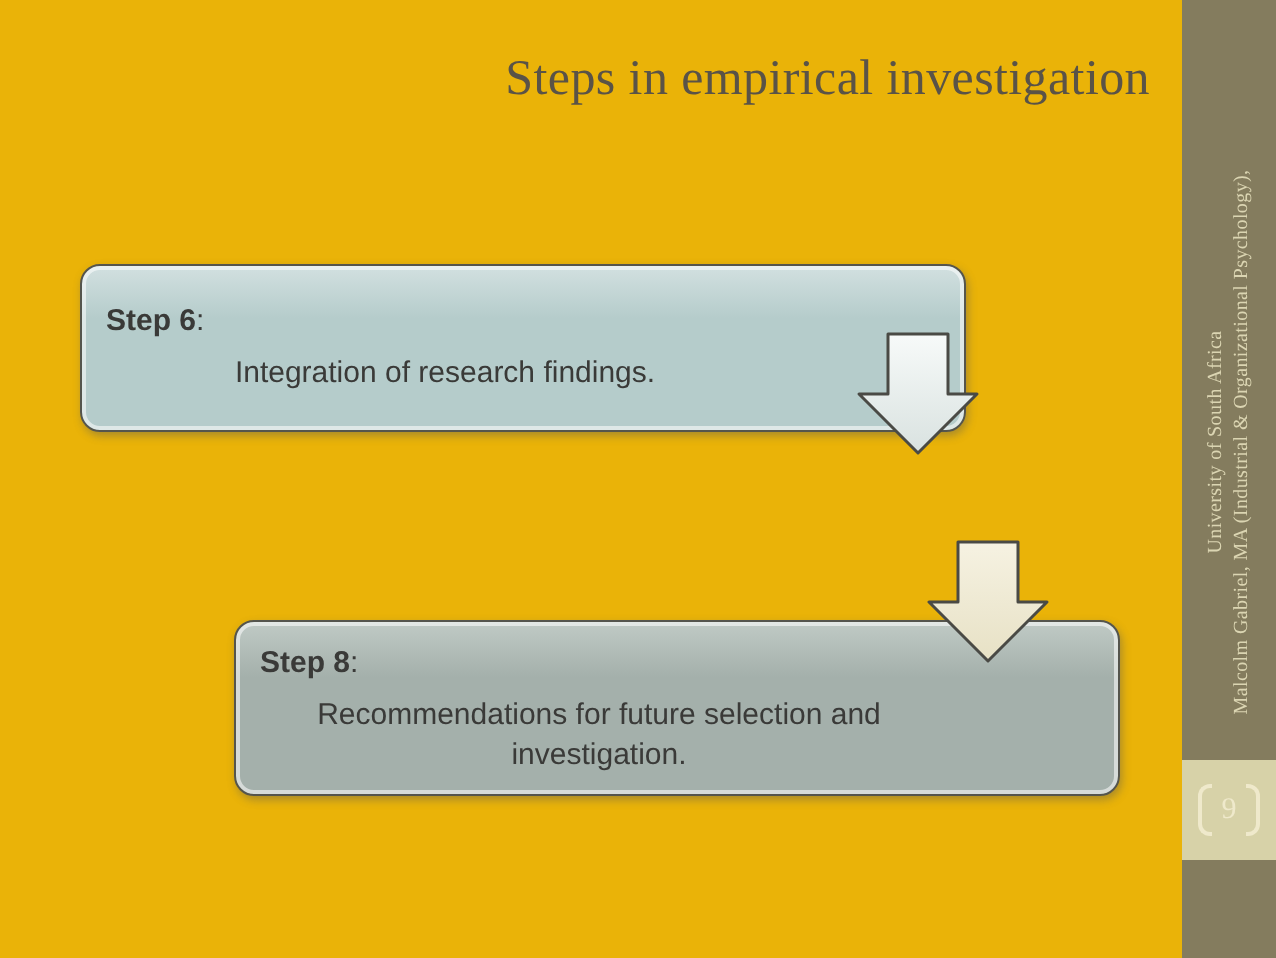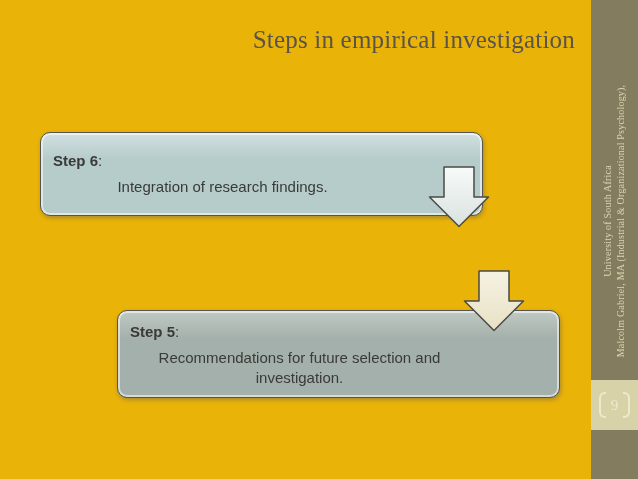--- a/index.html
+++ b/index.html
@@ -89,21 +89,21 @@
       <linearGradient id="gradArrow2" x1="0" y1="0" x2="0" y2="1">
         <stop offset="0" stop-color="#f6f2e2"></stop>
         <stop offset="1" stop-color="#e7e1c5"></stop>
       </linearGradient>
     </defs>
     <polygon points="16,1 46,1 46,31 60.5,31 31,60.5 1.5,31 16,31" fill="url(#gradArrow2)" stroke="#4a4a45" stroke-width="1.5" stroke-linejoin="round"></polygon>
   </svg>
 
   <div class="step-box" id="box8">
     <div class="step-head">
-      <span class="step-label">Step 5</span><span>:</span>
+      <span class="step-label">Step 8</span><span>:</span>
     </div>
     <div class="step-desc">Recommendations for future selection and investigation.</div>
   </div>
 
   <div class="sidebar">
     <div class="vtext-outer">
       <div class="vtext">
         <span>University of South Africa</span>
         <span>Malcolm Gabriel, MA (Industrial &amp; Organizational Psychology),</span>
       </div>

